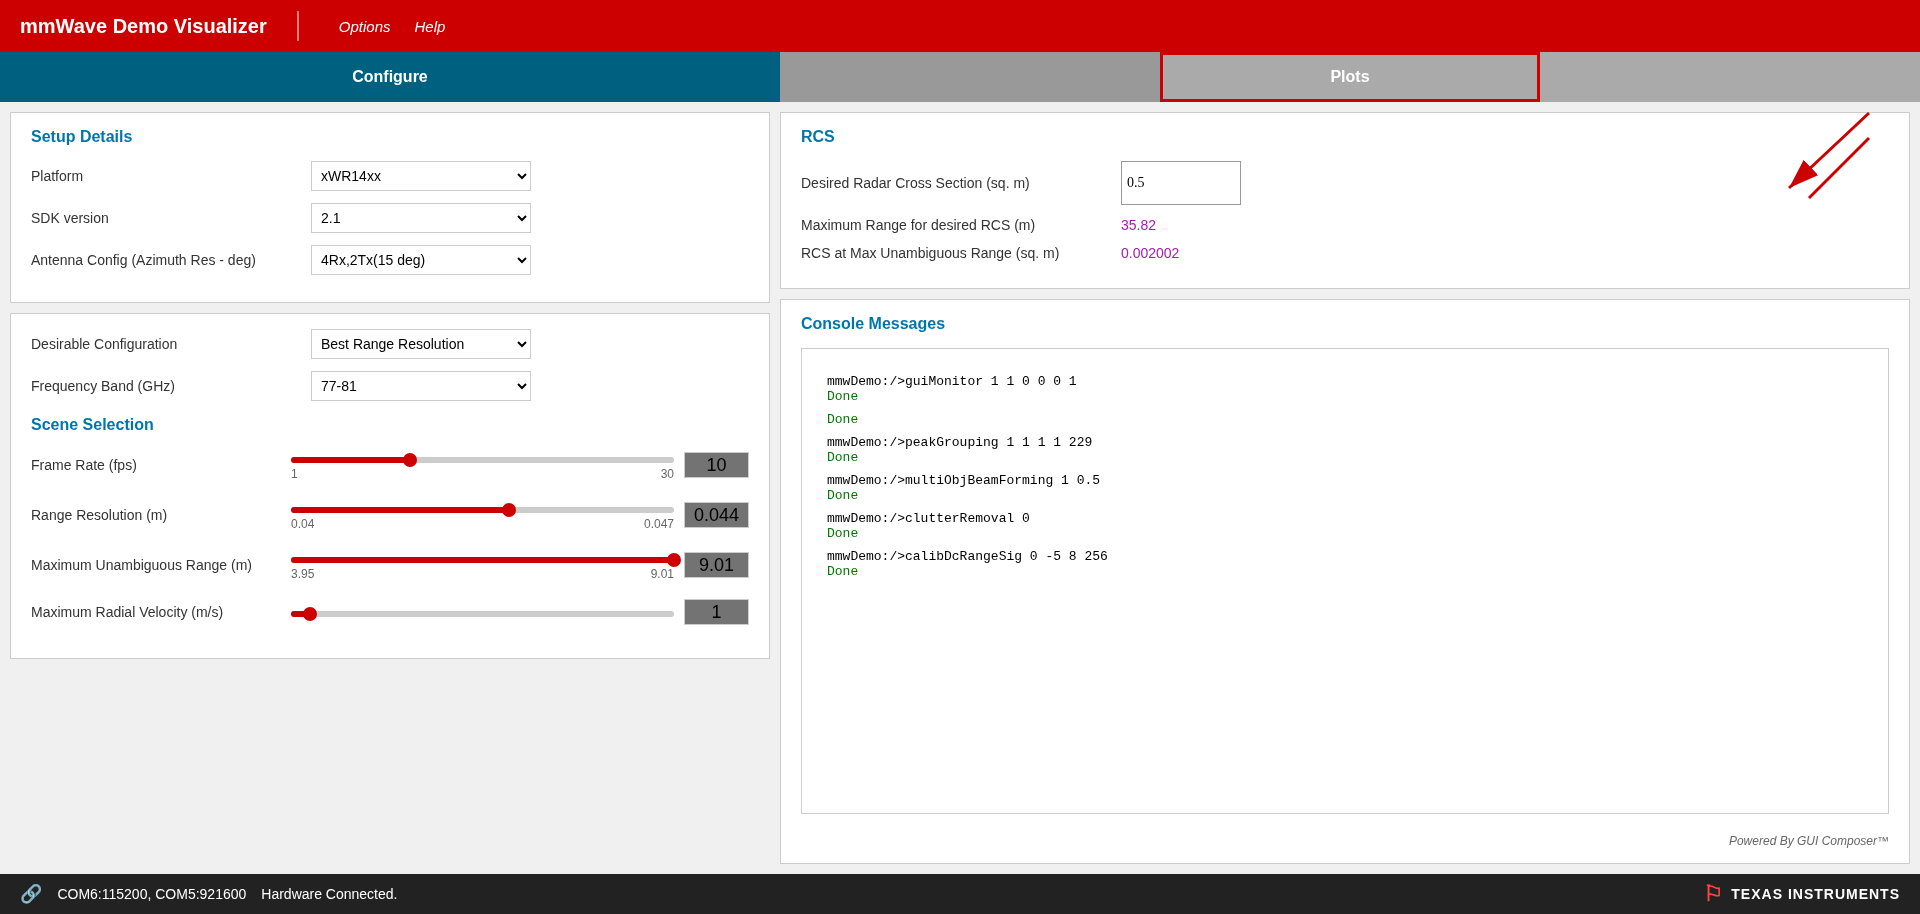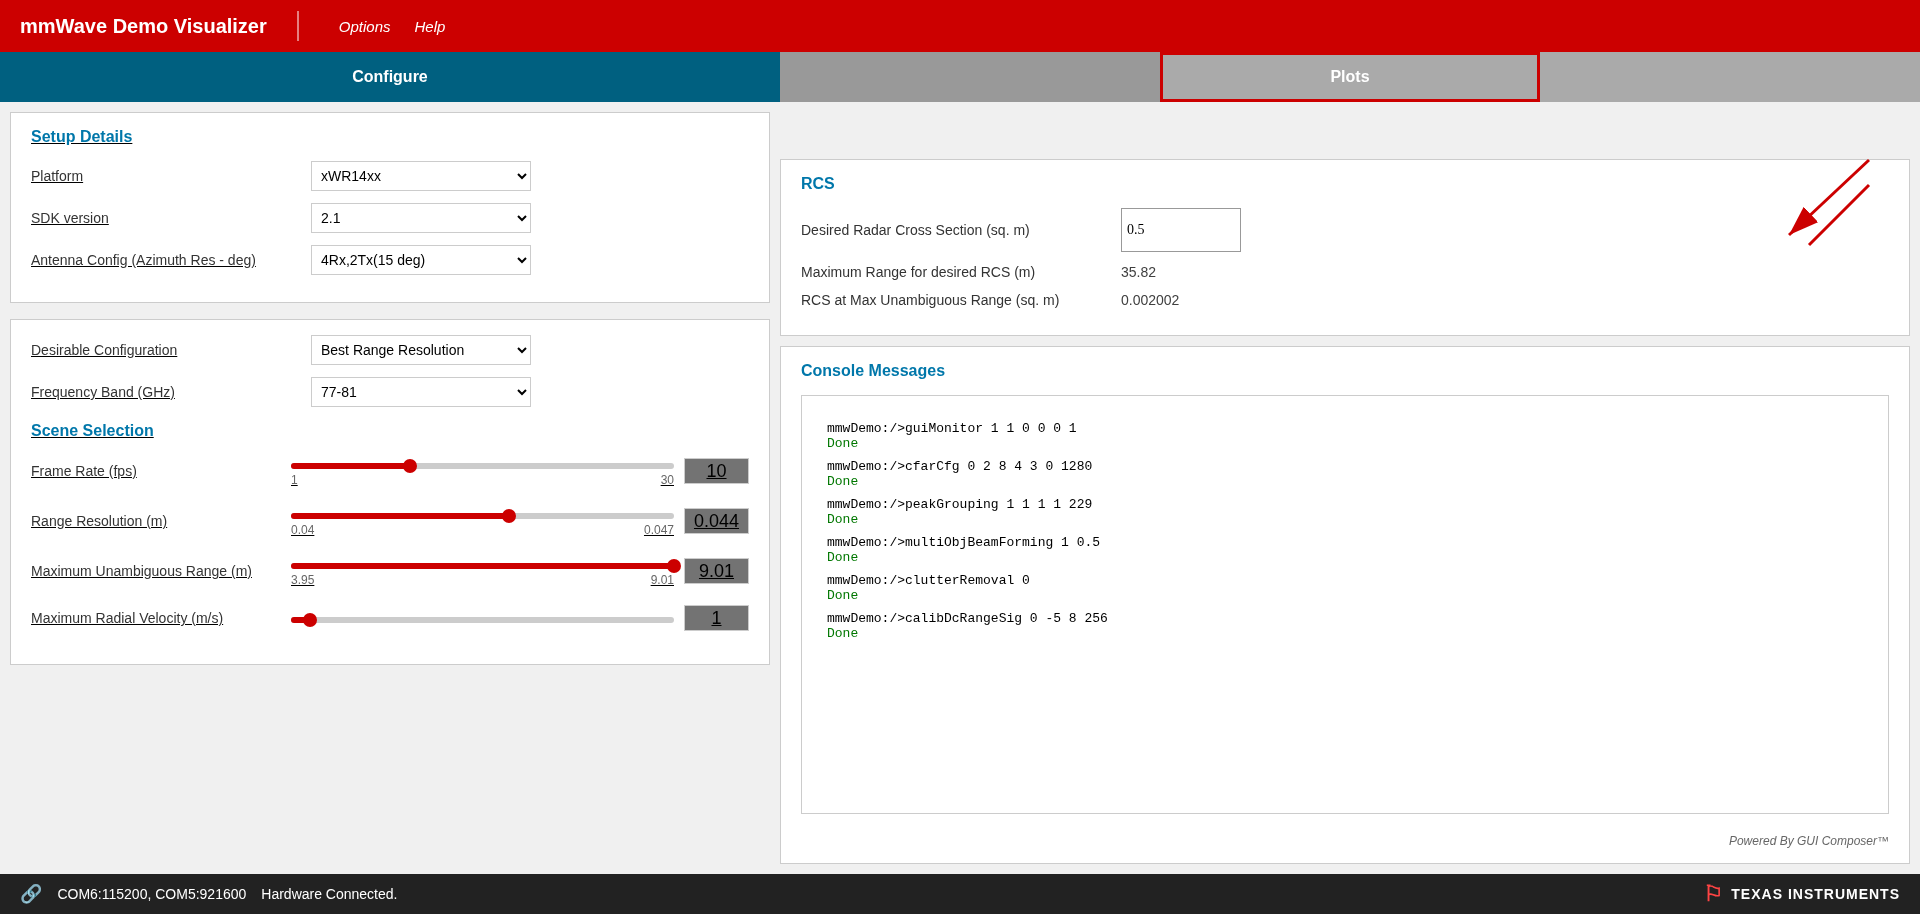--- a/index.html
+++ b/index.html
@@ -79,22 +79,21 @@
       height: calc(914px - 52px - 50px - 40px);
       padding: 10px;
       gap: 10px;
     }
 
     
     .left-panel {
       flex: 0 0 760px;
       display: flex;
       flex-direction: column;
-      gap: 16px;
-      text-decoration: underline;
+      gap: 10px;
     }
 
     .card {
       background: white;
       border: 1px solid #cccccc;
       padding: 15px 20px;
     }
 
     .card-title {
       color: #0077aa;
@@ -190,36 +189,35 @@
       flex-direction: column;
       gap: 10px;
     }
 
     
     .rcs-card {
       background: white;
       border: 1px solid #cccccc;
       padding: 15px 20px;
       position: relative;
-      margin-top: 47px;
     }
 
     .rcs-row {
       display: flex;
       align-items: center;
       margin-bottom: 12px;
     }
     .rcs-label {
       flex: 0 0 320px;
       color: #333;
       font-size: 14px;
     }
     .rcs-value {
       font-size: 14px;
-      color: #404040;
+      color: #a21caf;
     }
     .rcs-input {
       width: 120px;
       height: 44px;
       border: 1px solid #999;
       padding: 0 5px;
       font-size: 14px;
       font-family: Liberation Serif, serif;
     }
 
@@ -455,21 +453,20 @@
         <div class="rcs-value">0.002002</div>
       </div>
     </div>
 
     <div class="console-card">
       <div class="card-title">Console Messages</div>
       <div class="console-body scrollbar-visible" id="console-body">
           <div class="console-line-cmd">mmwDemo:/&gt;guiMonitor 1 1 0 0 0 1</div>
           <div class="console-line-done">Done</div>
           <div class="console-line-blank"></div>
-          <div class="console-line-cmd">mmwDemo:/&gt;cfarCfg 0 2 8 4 3 0 1280</div>
           <div class="console-line-done">Done</div>
           <div class="console-line-blank"></div>
           <div class="console-line-cmd">mmwDemo:/&gt;peakGrouping 1 1 1 1 229</div>
           <div class="console-line-done">Done</div>
           <div class="console-line-blank"></div>
           <div class="console-line-cmd">mmwDemo:/&gt;multiObjBeamForming 1 0.5</div>
           <div class="console-line-done">Done</div>
           <div class="console-line-blank"></div>
           <div class="console-line-cmd">mmwDemo:/&gt;clutterRemoval 0</div>
           <div class="console-line-done">Done</div>

